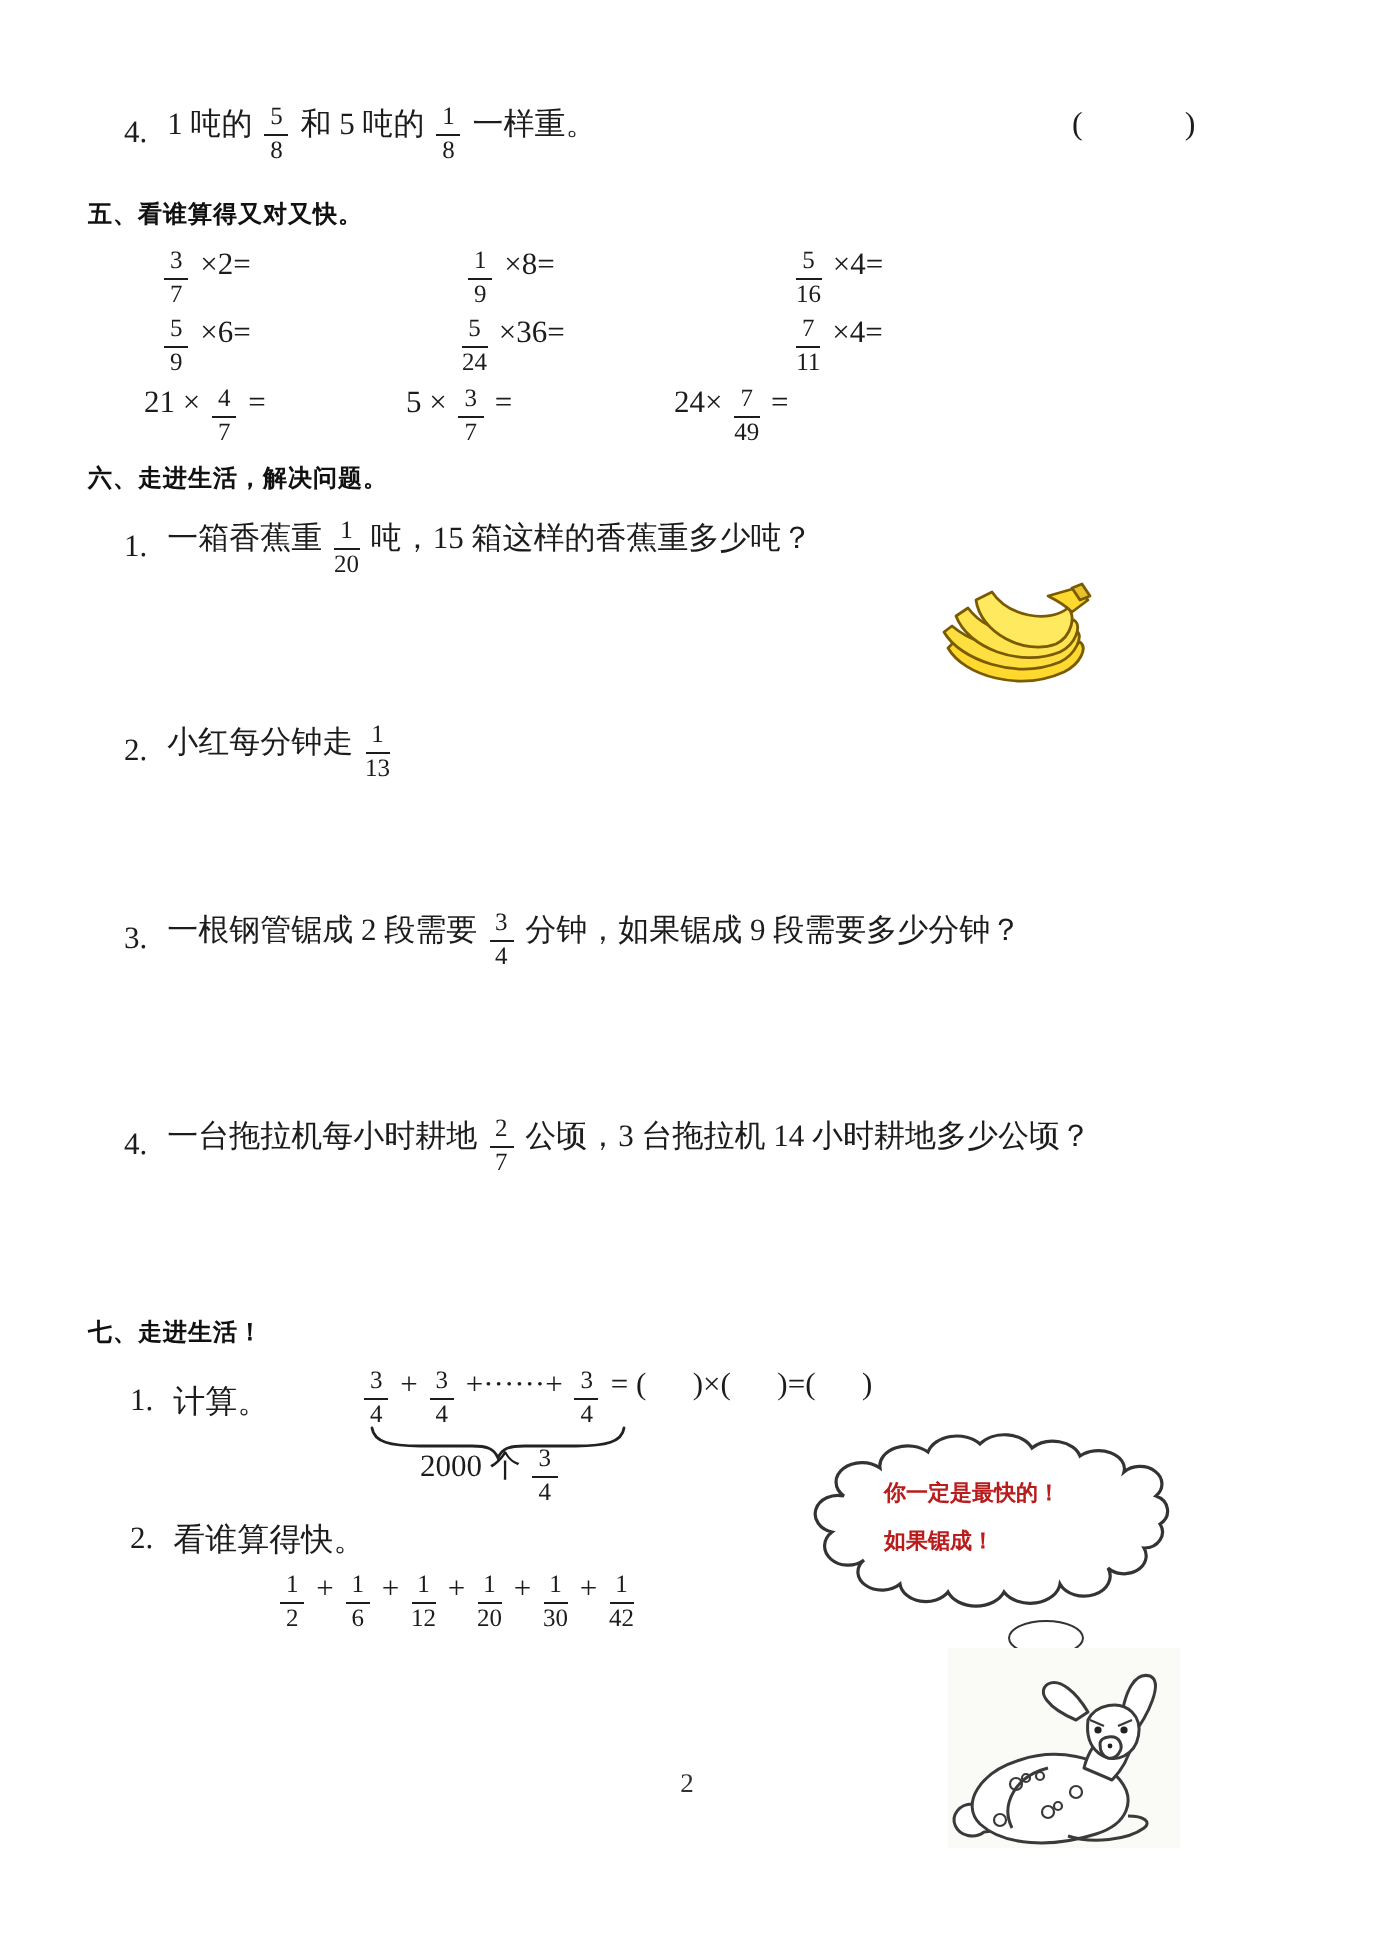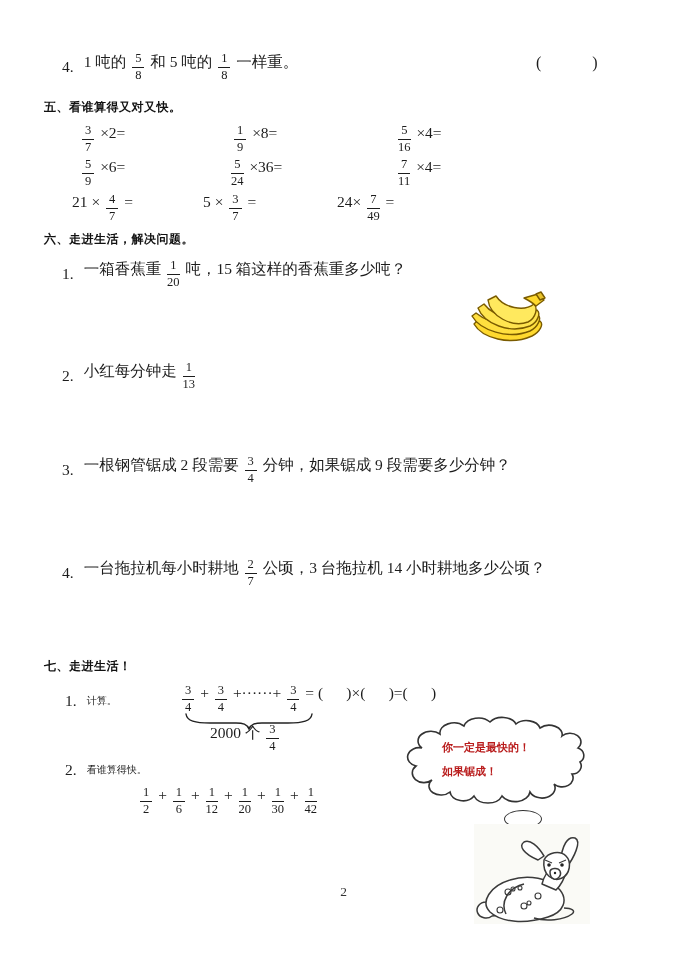--- a/index.html
+++ b/index.html
@@ -9,21 +9,21 @@
   }
   .abs{position:absolute;}
   .row{display:flex;align-items:center;white-space:pre;}
   .expr{display:flex;white-space:pre;font-size:15.5px;}
   .expr > span{white-space:pre;}
   .sec-title{
     font-family:"Liberation Sans", sans-serif;font-weight:700;
     font-size:12px;color:#111;letter-spacing:0.5px;white-space:pre;
   }
   .qnum{margin-right:10px;font-size:15.5px;}
-  .lead{font-size:10px;}
+  .lead{font-size:16px;}
   .frac{display:inline-block;text-align:center;line-height:1.08;font-size:12.5px;margin:0 2px;vertical-align:middle;}
   .frac .fn{display:block;border-bottom:1px solid #1c1c1c;padding:0 3px 1px;}
   .frac .fd{display:block;padding-top:1px;}
   .answer-paren{font-size:16px;white-space:pre;letter-spacing:1px;}
   .cell{position:absolute;}
   .cloud-text{
     position:absolute;font-family:"Liberation Sans", sans-serif;font-weight:700;
     font-size:11px;color:#b91c1c;line-height:1.75;white-space:pre;
   }
   .thought-oval{

